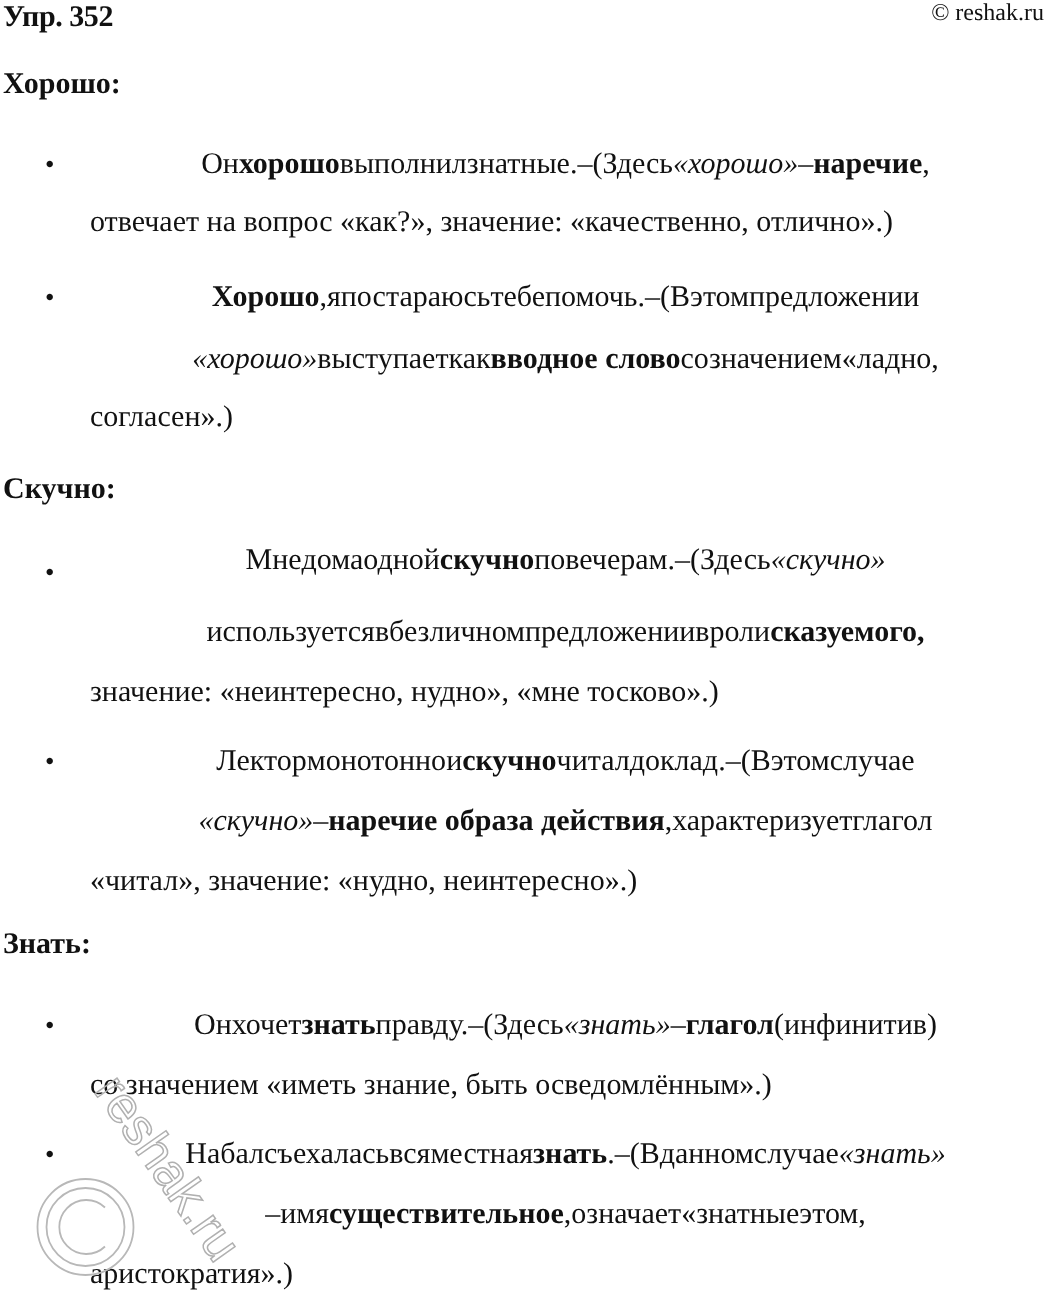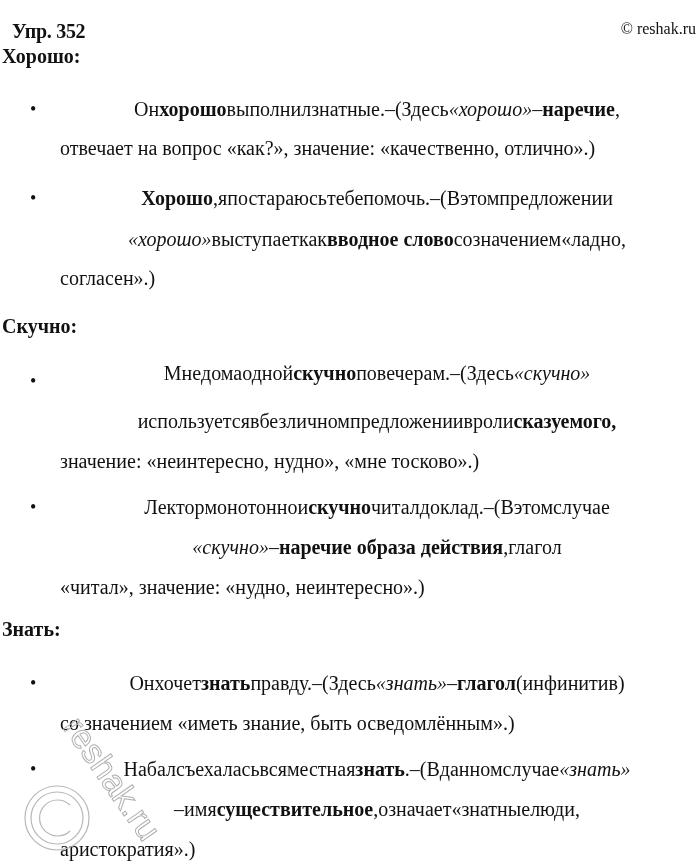--- a/index.html
+++ b/index.html
@@ -2,21 +2,21 @@
 <html><head>
 <meta charset="utf-8">
 <style>
   html, body { margin: 0; padding: 0; background: #ffffff; }
   body {
     width: 700px; height: 865px; position: relative; overflow: hidden;
     font-family: "Liberation Serif", "DejaVu Serif", serif;
     color: #111111;
   }
   .header {
-    position: absolute; top: 0; left: 10px; right: 0; height: 26px; margin-top: 20px;
+    position: absolute; top: 0; left: 0; right: 0; height: 26px;
   }
   .ex-title {
     position: absolute; left: 2px; top: 0px;
     font-weight: bold; font-size: 20px; letter-spacing: -0.3px;
   }
   .copyright {
     position: absolute; right: 4px; top: 0px;
     font-size: 16px;
   }
   .section-title {
@@ -124,20 +124,21 @@
       <span class="w">доклад.</span>
       <span class="w">–</span>
       <span class="w">(В</span>
       <span class="w">этом</span>
       <span class="w">случае</span>
     </div>
     <div class="line" style="top: 536px;">
       <span class="w"><i>«скучно»</i></span>
       <span class="w">–</span>
       <span class="w"><b>наречие образа действия</b>,</span>
+      <span class="w">характеризует</span>
       <span class="w">глагол</span>
     </div>
     <div class="line left" style="top: 576px;">
       <span class="w">«читал», значение: «нудно, неинтересно».)</span>
     </div>
     <div class="section-title" style="top: 618px;">Знать:</div>
     <div class="bullet" style="top: 673px;">•</div>
     <div class="line" style="top: 672px;">
       <span class="w">Он</span>
       <span class="w">хочет</span>
@@ -166,21 +167,21 @@
       <span class="w">данном</span>
       <span class="w">случае</span>
       <span class="w"><i>«знать»</i></span>
     </div>
     <div class="line" style="top: 798px;">
       <span class="w">–</span>
       <span class="w">имя</span>
       <span class="w"><b>существительное</b>,</span>
       <span class="w">означает</span>
       <span class="w">«знатные</span>
-      <span class="w">люди,</span>
+      <span class="w">этом,</span>
     </div>
     <div class="line left" style="top: 838px;">
       <span class="w">аристократия».)</span>
     </div>
   </div>
 
 <svg class="watermark" viewBox="0 0 150 160">
   <g fill="none" stroke="#b8b8b8" stroke-width="1.2">
     <circle cx="42" cy="118" r="32"></circle>
     <circle cx="42" cy="118" r="26"></circle>

